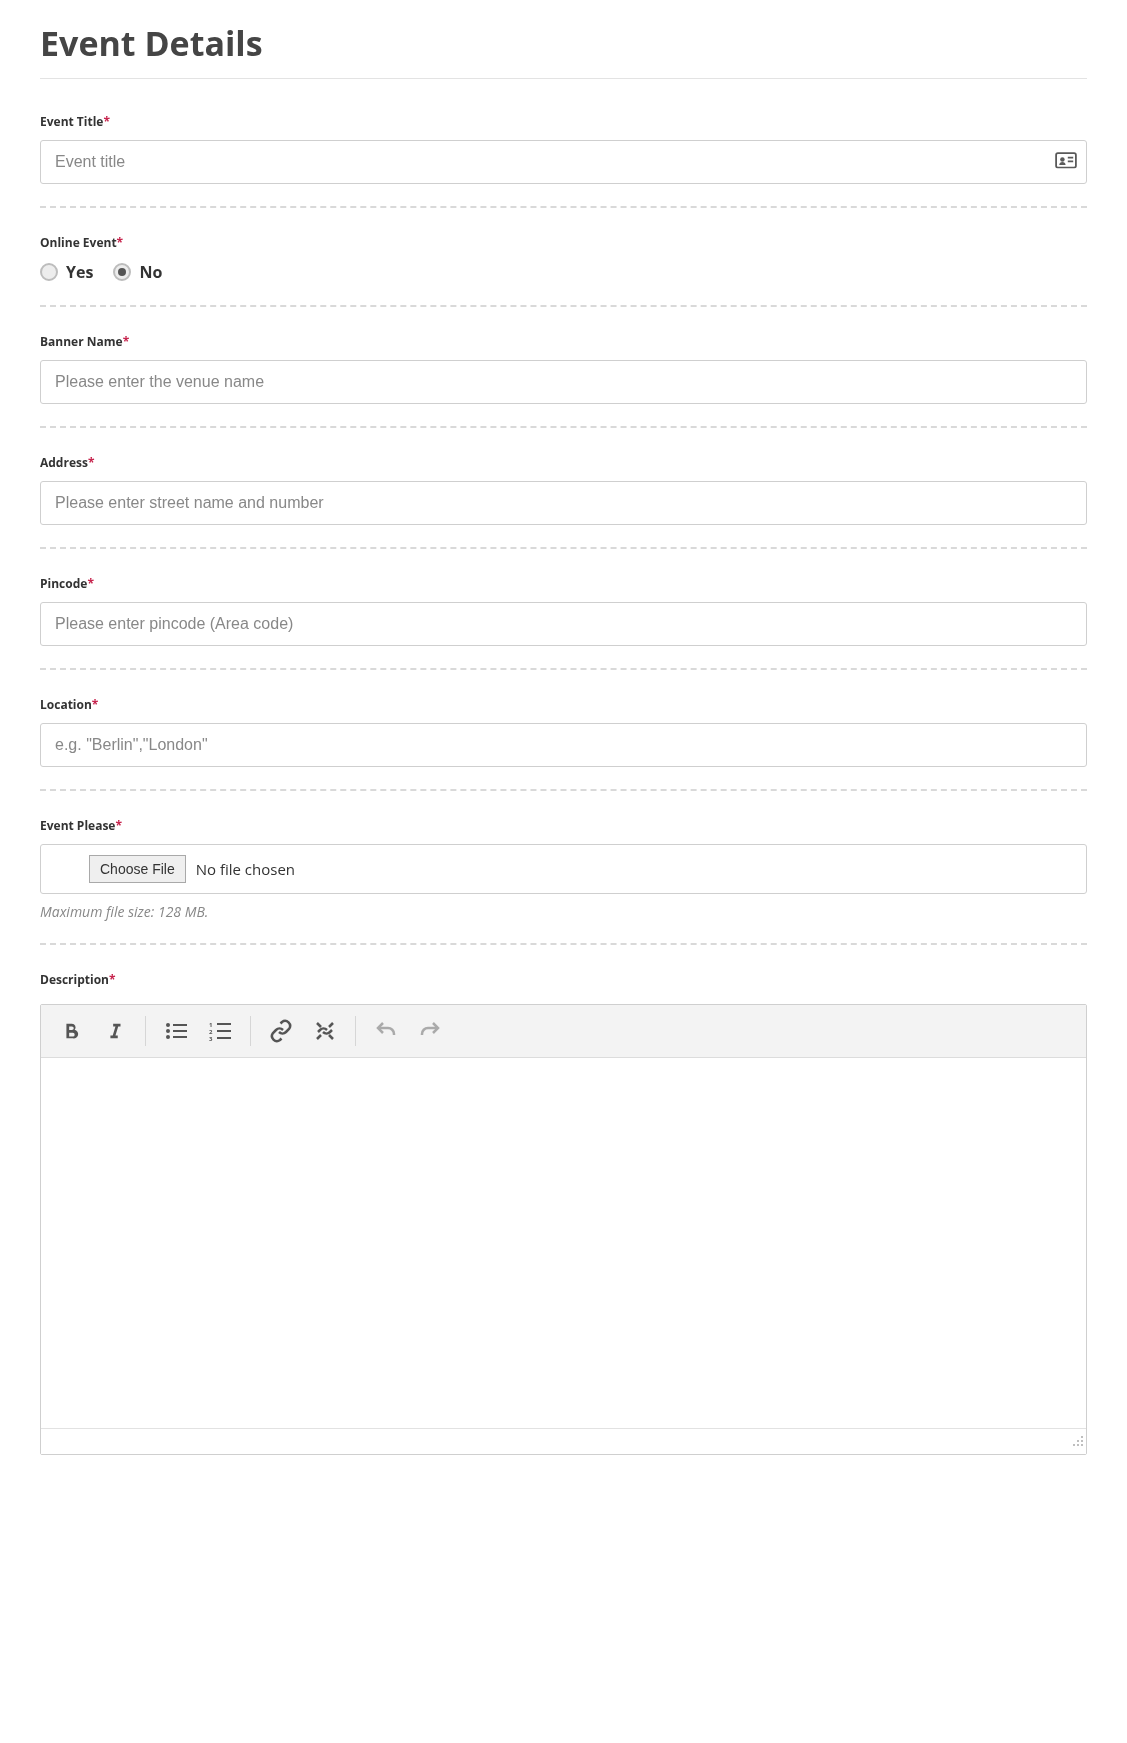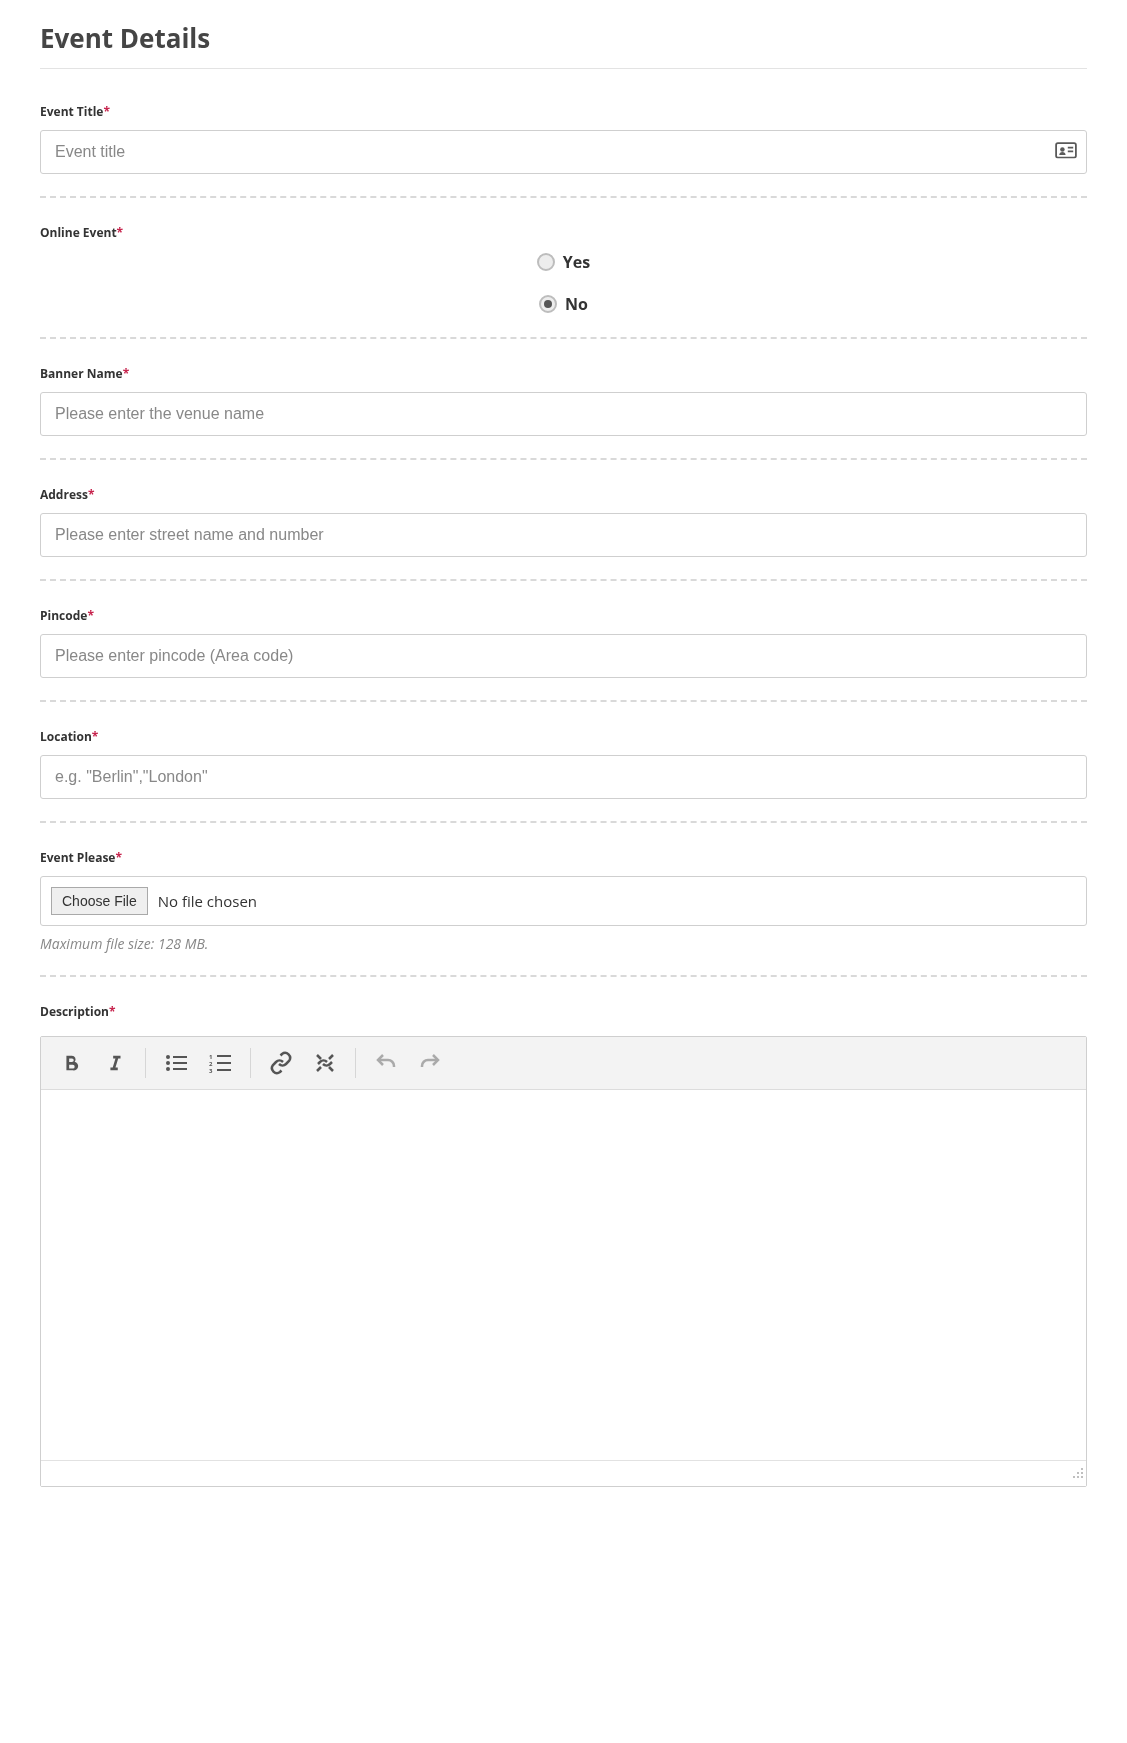--- a/index.html
+++ b/index.html
@@ -3,21 +3,21 @@
 <meta charset="utf-8">
 <style>
   * { box-sizing: border-box; margin: 0; padding: 0; }
   body {
     font-family: "Open Sans", "Segoe UI", Arial, sans-serif;
     background: #ffffff;
     padding: 20px 40px;
     color: #333;
   }
   .page-title {
-    font-size: 26px;
+    font-size: 34px;
     font-weight: 700;
     color: #454545;
     padding-bottom: 12px;
   }
   .title-rule {
     border: none;
     border-top: 1px solid #e3e3e3;
     margin-bottom: 30px;
   }
   .field-block {
@@ -61,21 +61,20 @@
   }
   .dashed-sep {
     border: none;
     border-top: 2px dashed #d9d9d9;
     margin: 22px 0;
   }
   .radio-row {
     display: flex;
     align-items: center;
     gap: 20px;
-    flex-direction: column;
   }
   .radio-item {
     display: flex;
     align-items: center;
     gap: 8px;
   }
   .radio-outer {
     width: 18px;
     height: 18px;
     border-radius: 50%;
@@ -106,20 +105,21 @@
     align-items: center;
     gap: 10px;
   }
   .file-btn {
     font-size: 14px;
     padding: 5px 10px;
     border: 1px solid #a9a9a9;
     background: #efefef;
     color: #333;
     cursor: pointer;
+    margin-left: 38px;
   }
   .file-status {
     font-size: 15px;
     color: #333;
     text-align: center;
   }
   .file-hint {
     font-size: 14px;
     color: #888;
     margin-top: 8px;

